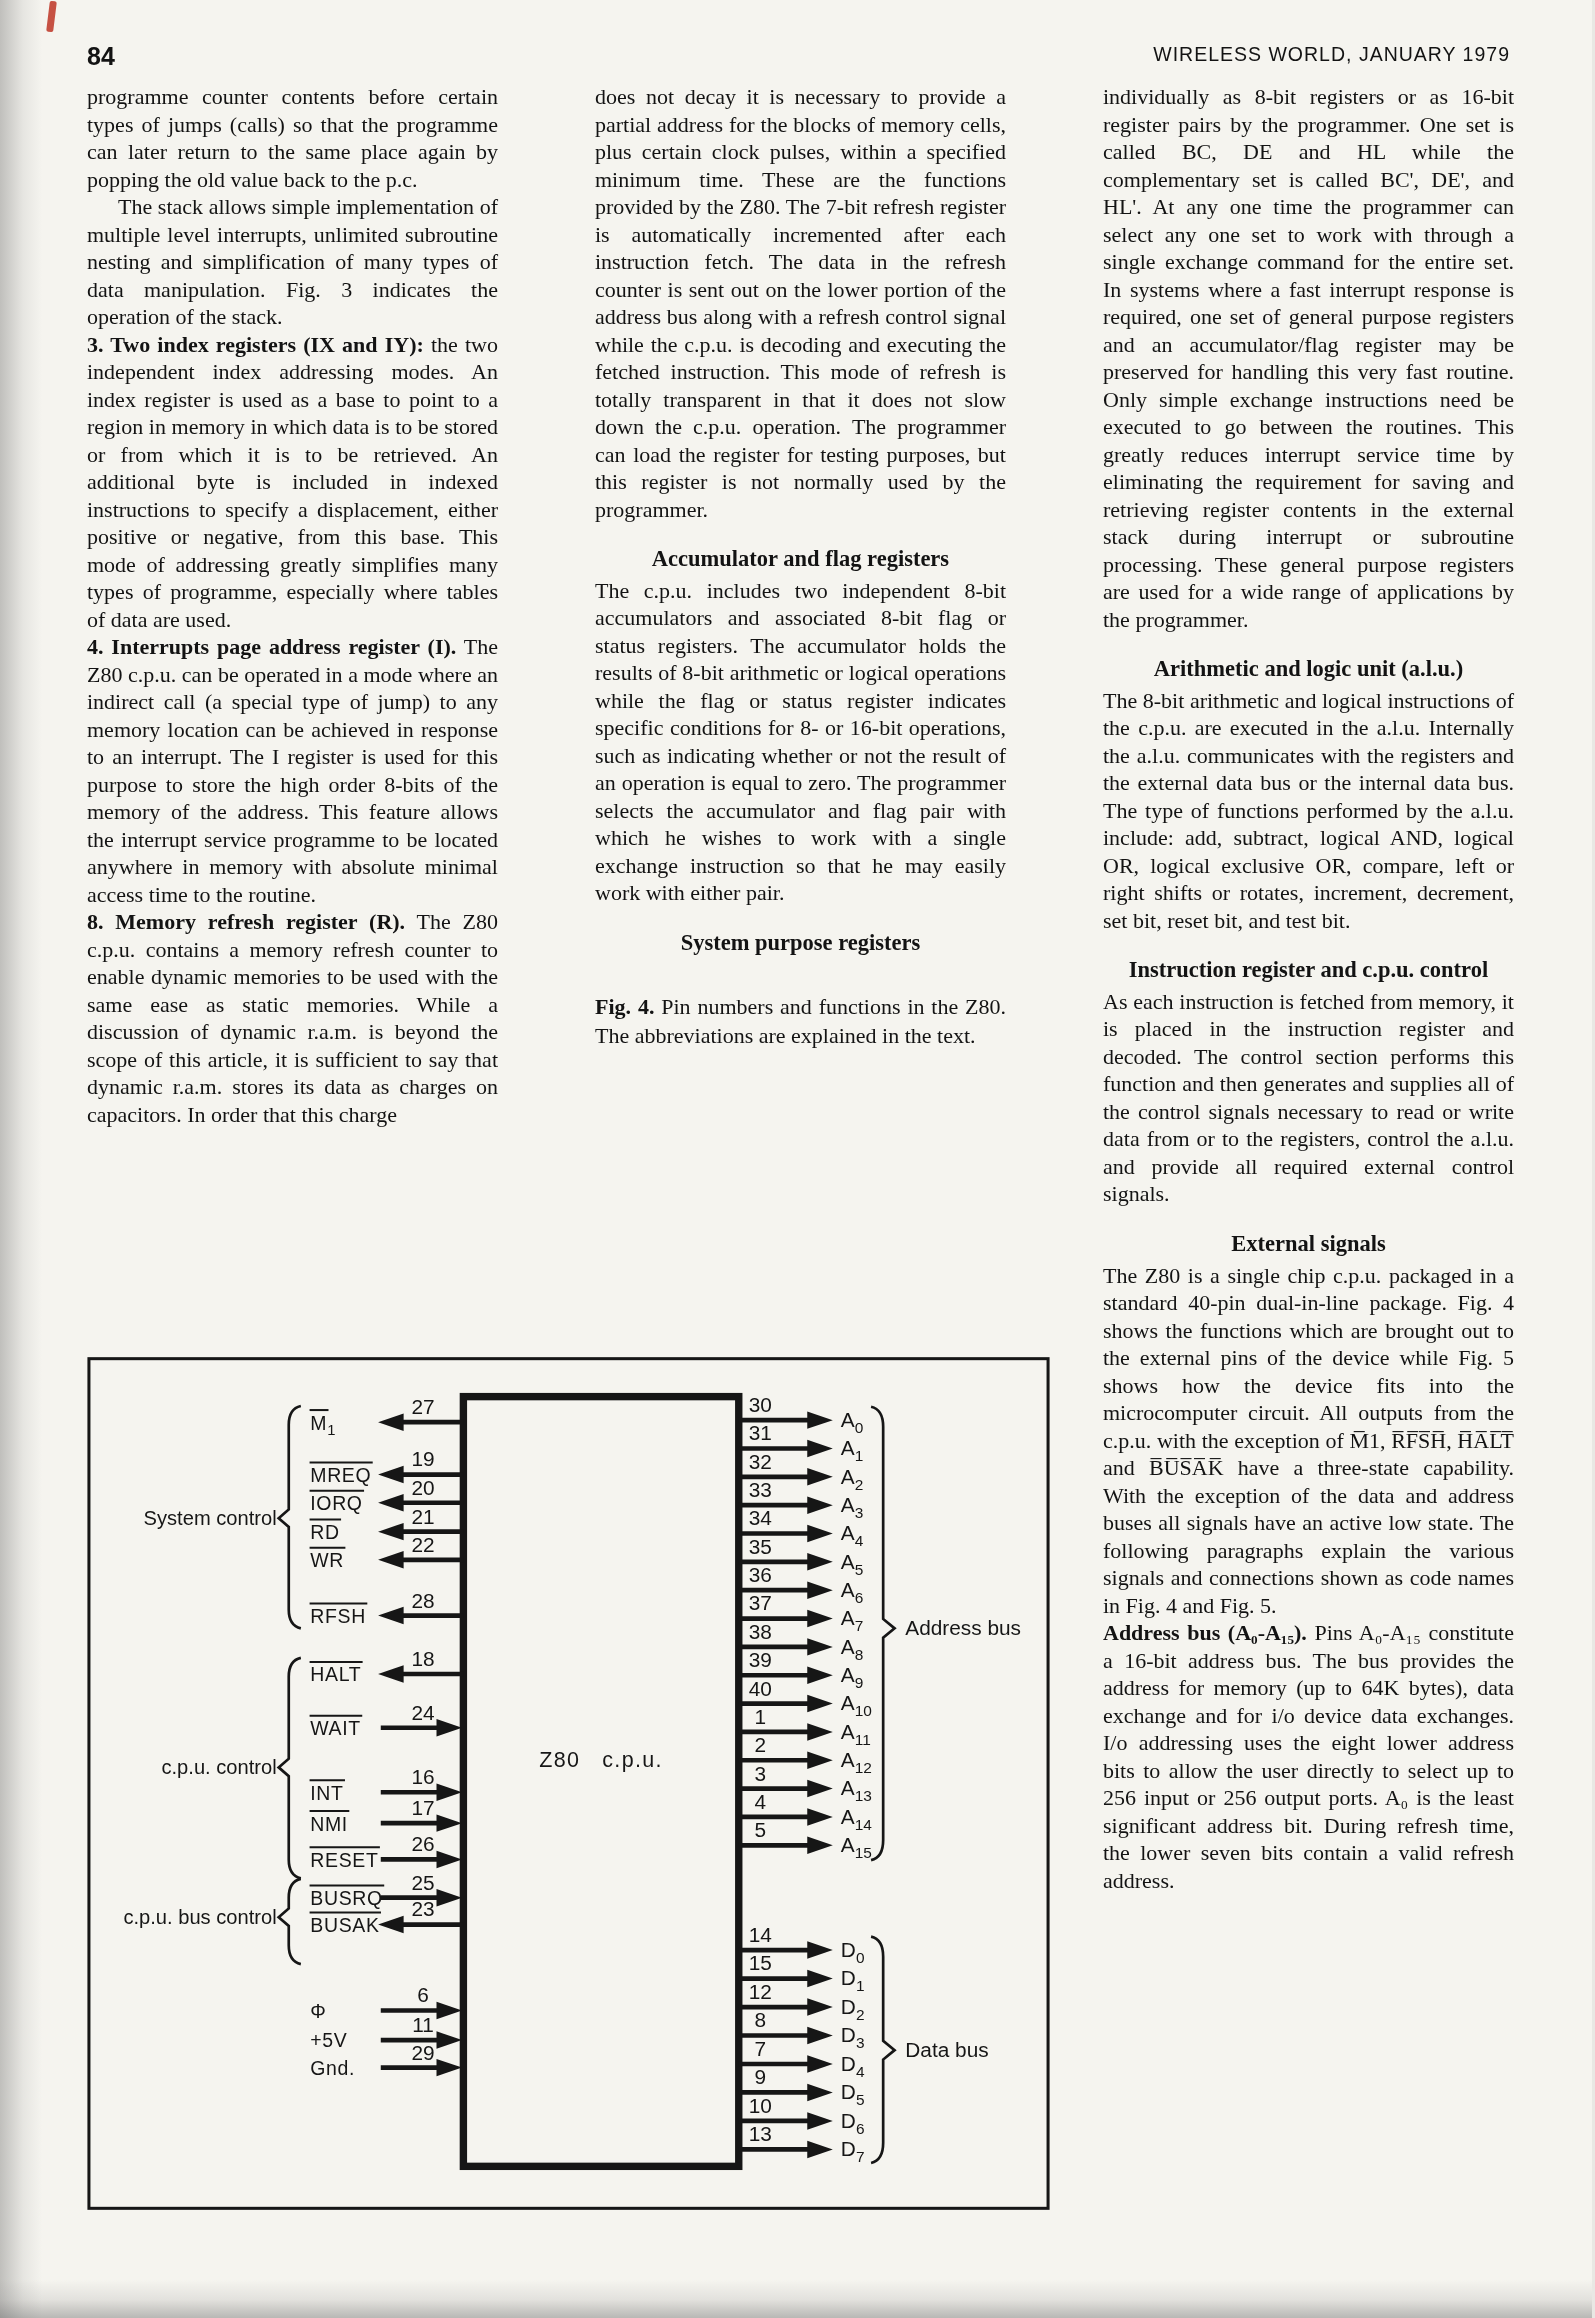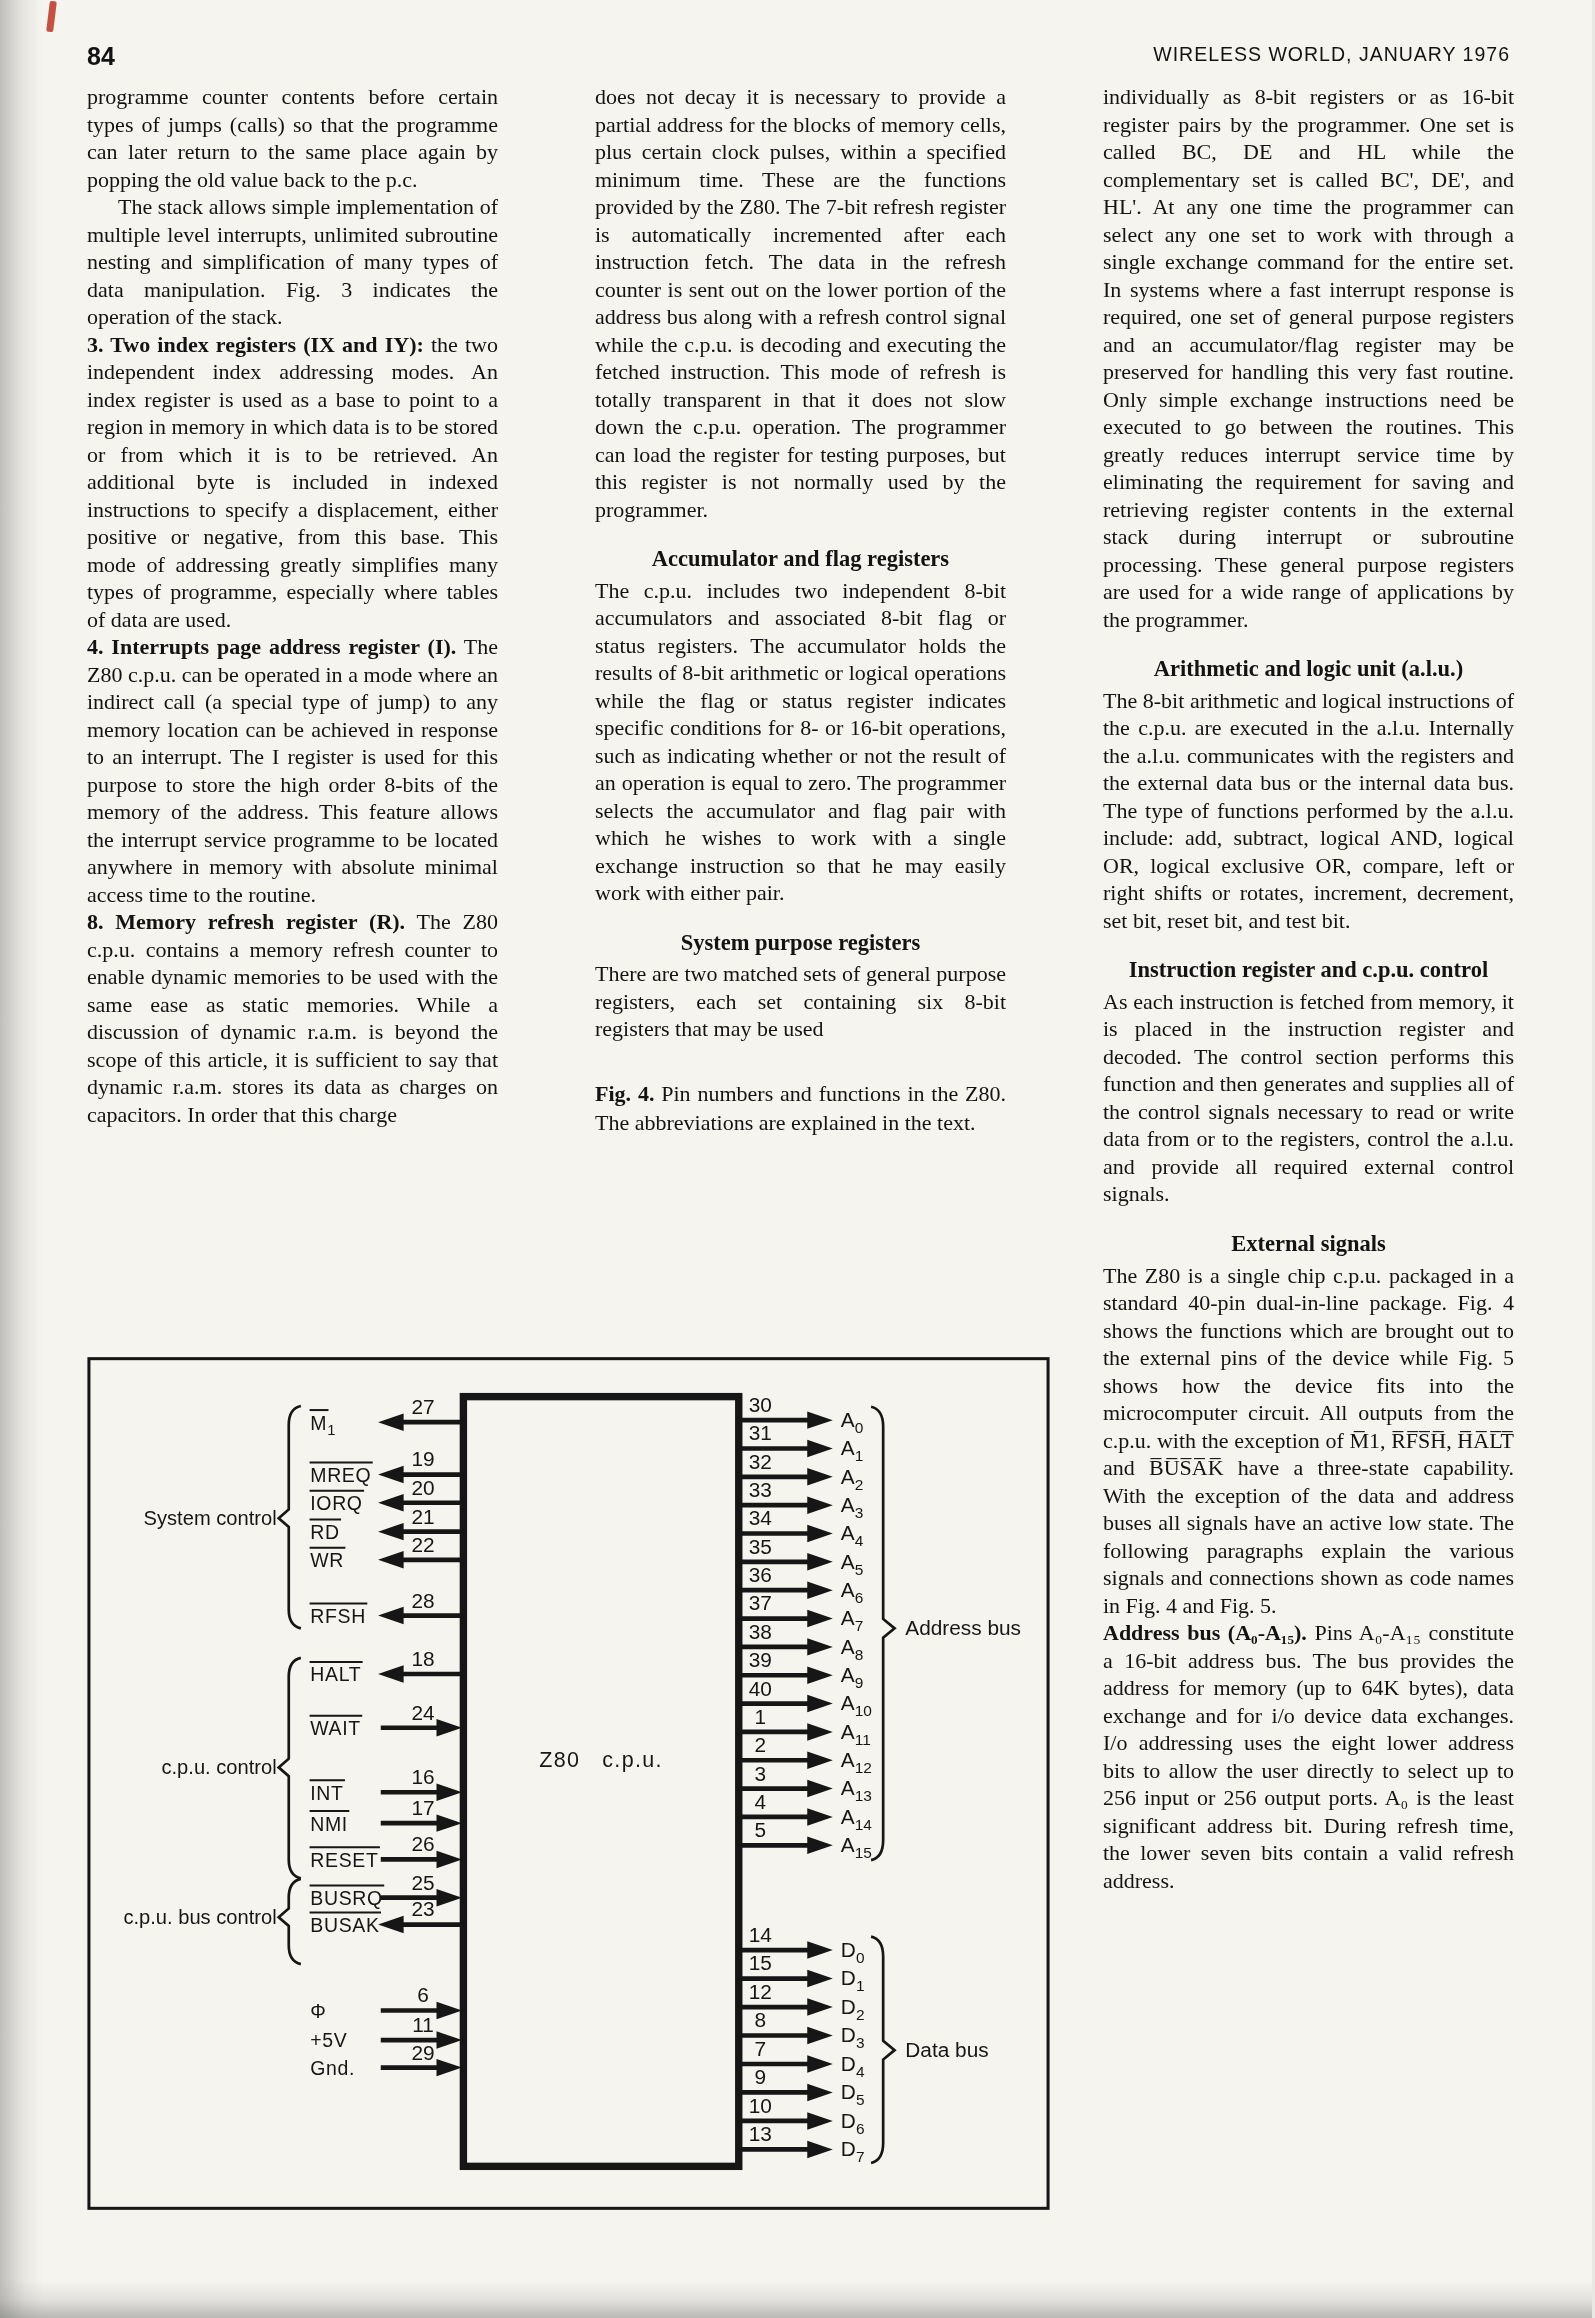--- a/index.html
+++ b/index.html
@@ -31,35 +31,34 @@
   .fig svg{display:block;}
 </style>
 </head>
 <body>
 
 <div class="page">
   <div class="scan-edge"></div>
   <div class="red-mark"></div>
 
   <div class="pageno">84</div>
-  <div class="journal">WIRELESS WORLD, JANUARY 1976</div>
+  <div class="journal">WIRELESS WORLD, JANUARY 1979</div>
 
   <div class="col col-1">
       <p><span>programme counter contents before certain types of jumps (calls) so that the programme can later return to the same place again by popping the old value back to the p.c.</span></p>
       <p class="indent"><span>The stack allows simple implementation of multiple level interrupts, unlimited subroutine nesting and simplification of many types of data manipulation. Fig. 3 indicates the operation of the stack.</span></p>
       <p><b class="lead">3. Two index registers (IX and IY):</b><span> the two independent index addressing modes. An index register is used as a base to point to a region in memory in which data is to be stored or from which it is to be retrieved. An additional byte is included in indexed instructions to specify a displacement, either positive or negative, from this base. This mode of addressing greatly simplifies many types of programme, especially where tables of data are used.</span></p>
       <p><b class="lead">4. Interrupts page address register (I).</b><span> The Z80 c.p.u. can be operated in a mode where an indirect call (a special type of jump) to any memory location can be achieved in response to an interrupt. The I register is used for this purpose to store the high order 8-bits of the memory of the address. This feature allows the interrupt service programme to be located anywhere in memory with absolute minimal access time to the routine.</span></p>
       <p><b class="lead">8. Memory refresh register (R).</b><span> The Z80 c.p.u. contains a memory refresh counter to enable dynamic memories to be used with the same ease as static memories. While a discussion of dynamic r.a.m. is beyond the scope of this article, it is sufficient to say that dynamic r.a.m. stores its data as charges on capacitors. In order that this charge</span></p>
     </div>
   <div class="col col-2">
       <p><span>does not decay it is necessary to provide a partial address for the blocks of memory cells, plus certain clock pulses, within a specified minimum time. These are the functions provided by the Z80. The 7-bit refresh register is automatically incremented after each instruction fetch. The data in the refresh counter is sent out on the lower portion of the address bus along with a refresh control signal while the c.p.u. is decoding and executing the fetched instruction. This mode of refresh is totally transparent in that it does not slow down the c.p.u. operation. The programmer can load the register for testing purposes, but this register is not normally used by the programmer.</span></p>
       <h3>Accumulator and flag registers</h3>
       <p><span>The c.p.u. includes two independent 8-bit accumulators and associated 8-bit flag or status registers. The accumulator holds the results of 8-bit arithmetic or logical operations while the flag or status register indicates specific conditions for 8- or 16-bit operations, such as indicating whether or not the result of an operation is equal to zero. The programmer selects the accumulator and flag pair with which he wishes to work with a single exchange instruction so that he may easily work with either pair.</span></p>
       <h3>System purpose registers</h3>
-      <p><span>There are two matched sets of general purpose registers, each set containing six 8-bit registers that may be used</span></p>
       <p class="caption"><span class="cap-lead">Fig. 4.</span><span class="cap-rest"> Pin numbers and functions in the Z80. The abbreviations are explained in the text.</span></p>
     </div>
   <div class="col col-3">
       <p><span>individually as 8-bit registers or as 16-bit register pairs by the programmer. One set is called BC, DE and HL while the complementary set is called BC', DE', and HL'. At any one time the programmer can select any one set to work with through a single exchange command for the entire set. In systems where a fast interrupt response is required, one set of general purpose registers and an accumulator/flag register may be preserved for handling this very fast routine. Only simple exchange instructions need be executed to go between the routines. This greatly reduces interrupt service time by eliminating the requirement for saving and retrieving register contents in the external stack during interrupt or subroutine processing. These general purpose registers are used for a wide range of applications by the programmer.</span></p>
       <h3>Arithmetic and logic unit (a.l.u.)</h3>
       <p><span>The 8-bit arithmetic and logical instructions of the c.p.u. are executed in the a.l.u. Internally the a.l.u. communicates with the registers and the external data bus or the internal data bus. The type of functions performed by the a.l.u. include: add, subtract, logical AND, logical OR, logical exclusive OR, compare, left or right shifts or rotates, increment, decrement, set bit, reset bit, and test bit.</span></p>
       <h3>Instruction register and c.p.u. control</h3>
       <p><span>As each instruction is fetched from memory, it is placed in the instruction register and decoded. The control section performs this function and then generates and supplies all of the control signals necessary to read or write data from or to the registers, control the a.l.u. and provide all required external control signals.</span></p>
       <h3>External signals</h3>
       <p><span>The Z80 is a single chip c.p.u. packaged in a standard 40-pin dual-in-line package. Fig. 4 shows the functions which are brought out to the external pins of the device while Fig. 5 shows how the device fits into the microcomputer circuit. All outputs from the c.p.u. with the exception of M̅1, R̅F̅S̅H̅, H̅A̅L̅T̅ and B̅U̅S̅A̅K̅ have a three-state capability. With the exception of the data and address buses all signals have an active low state. The following paragraphs explain the various signals and connections shown as code names in Fig. 4 and Fig. 5.</span></p>

